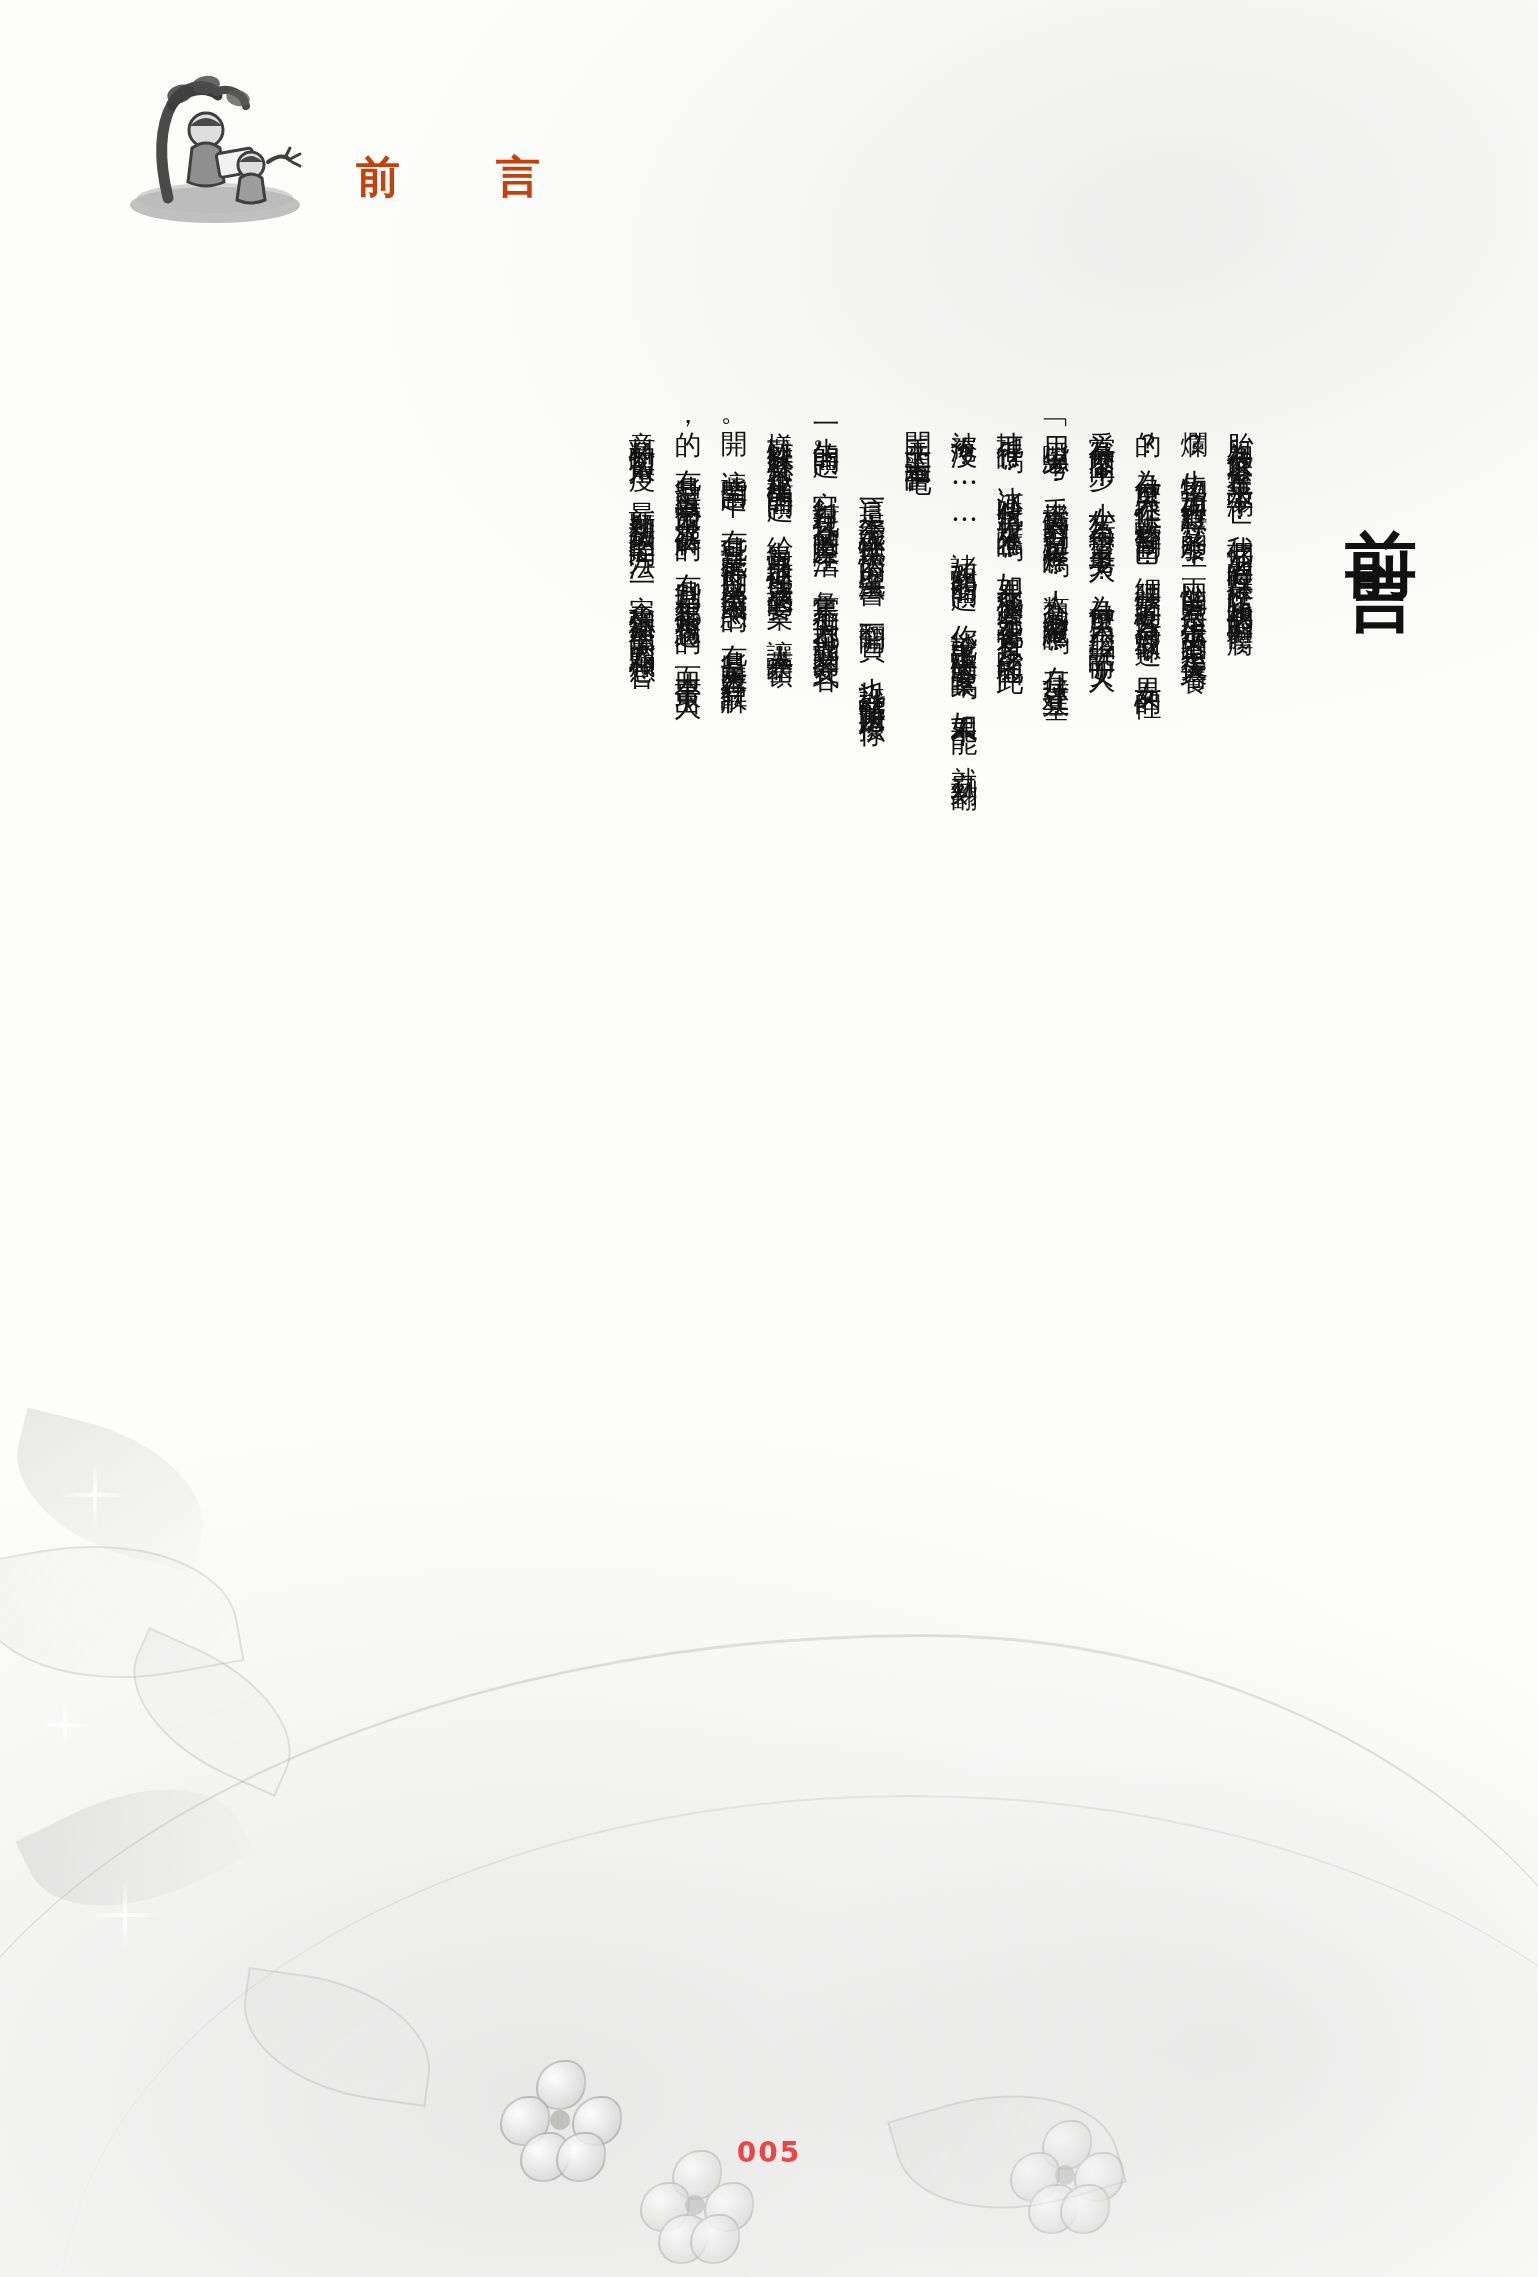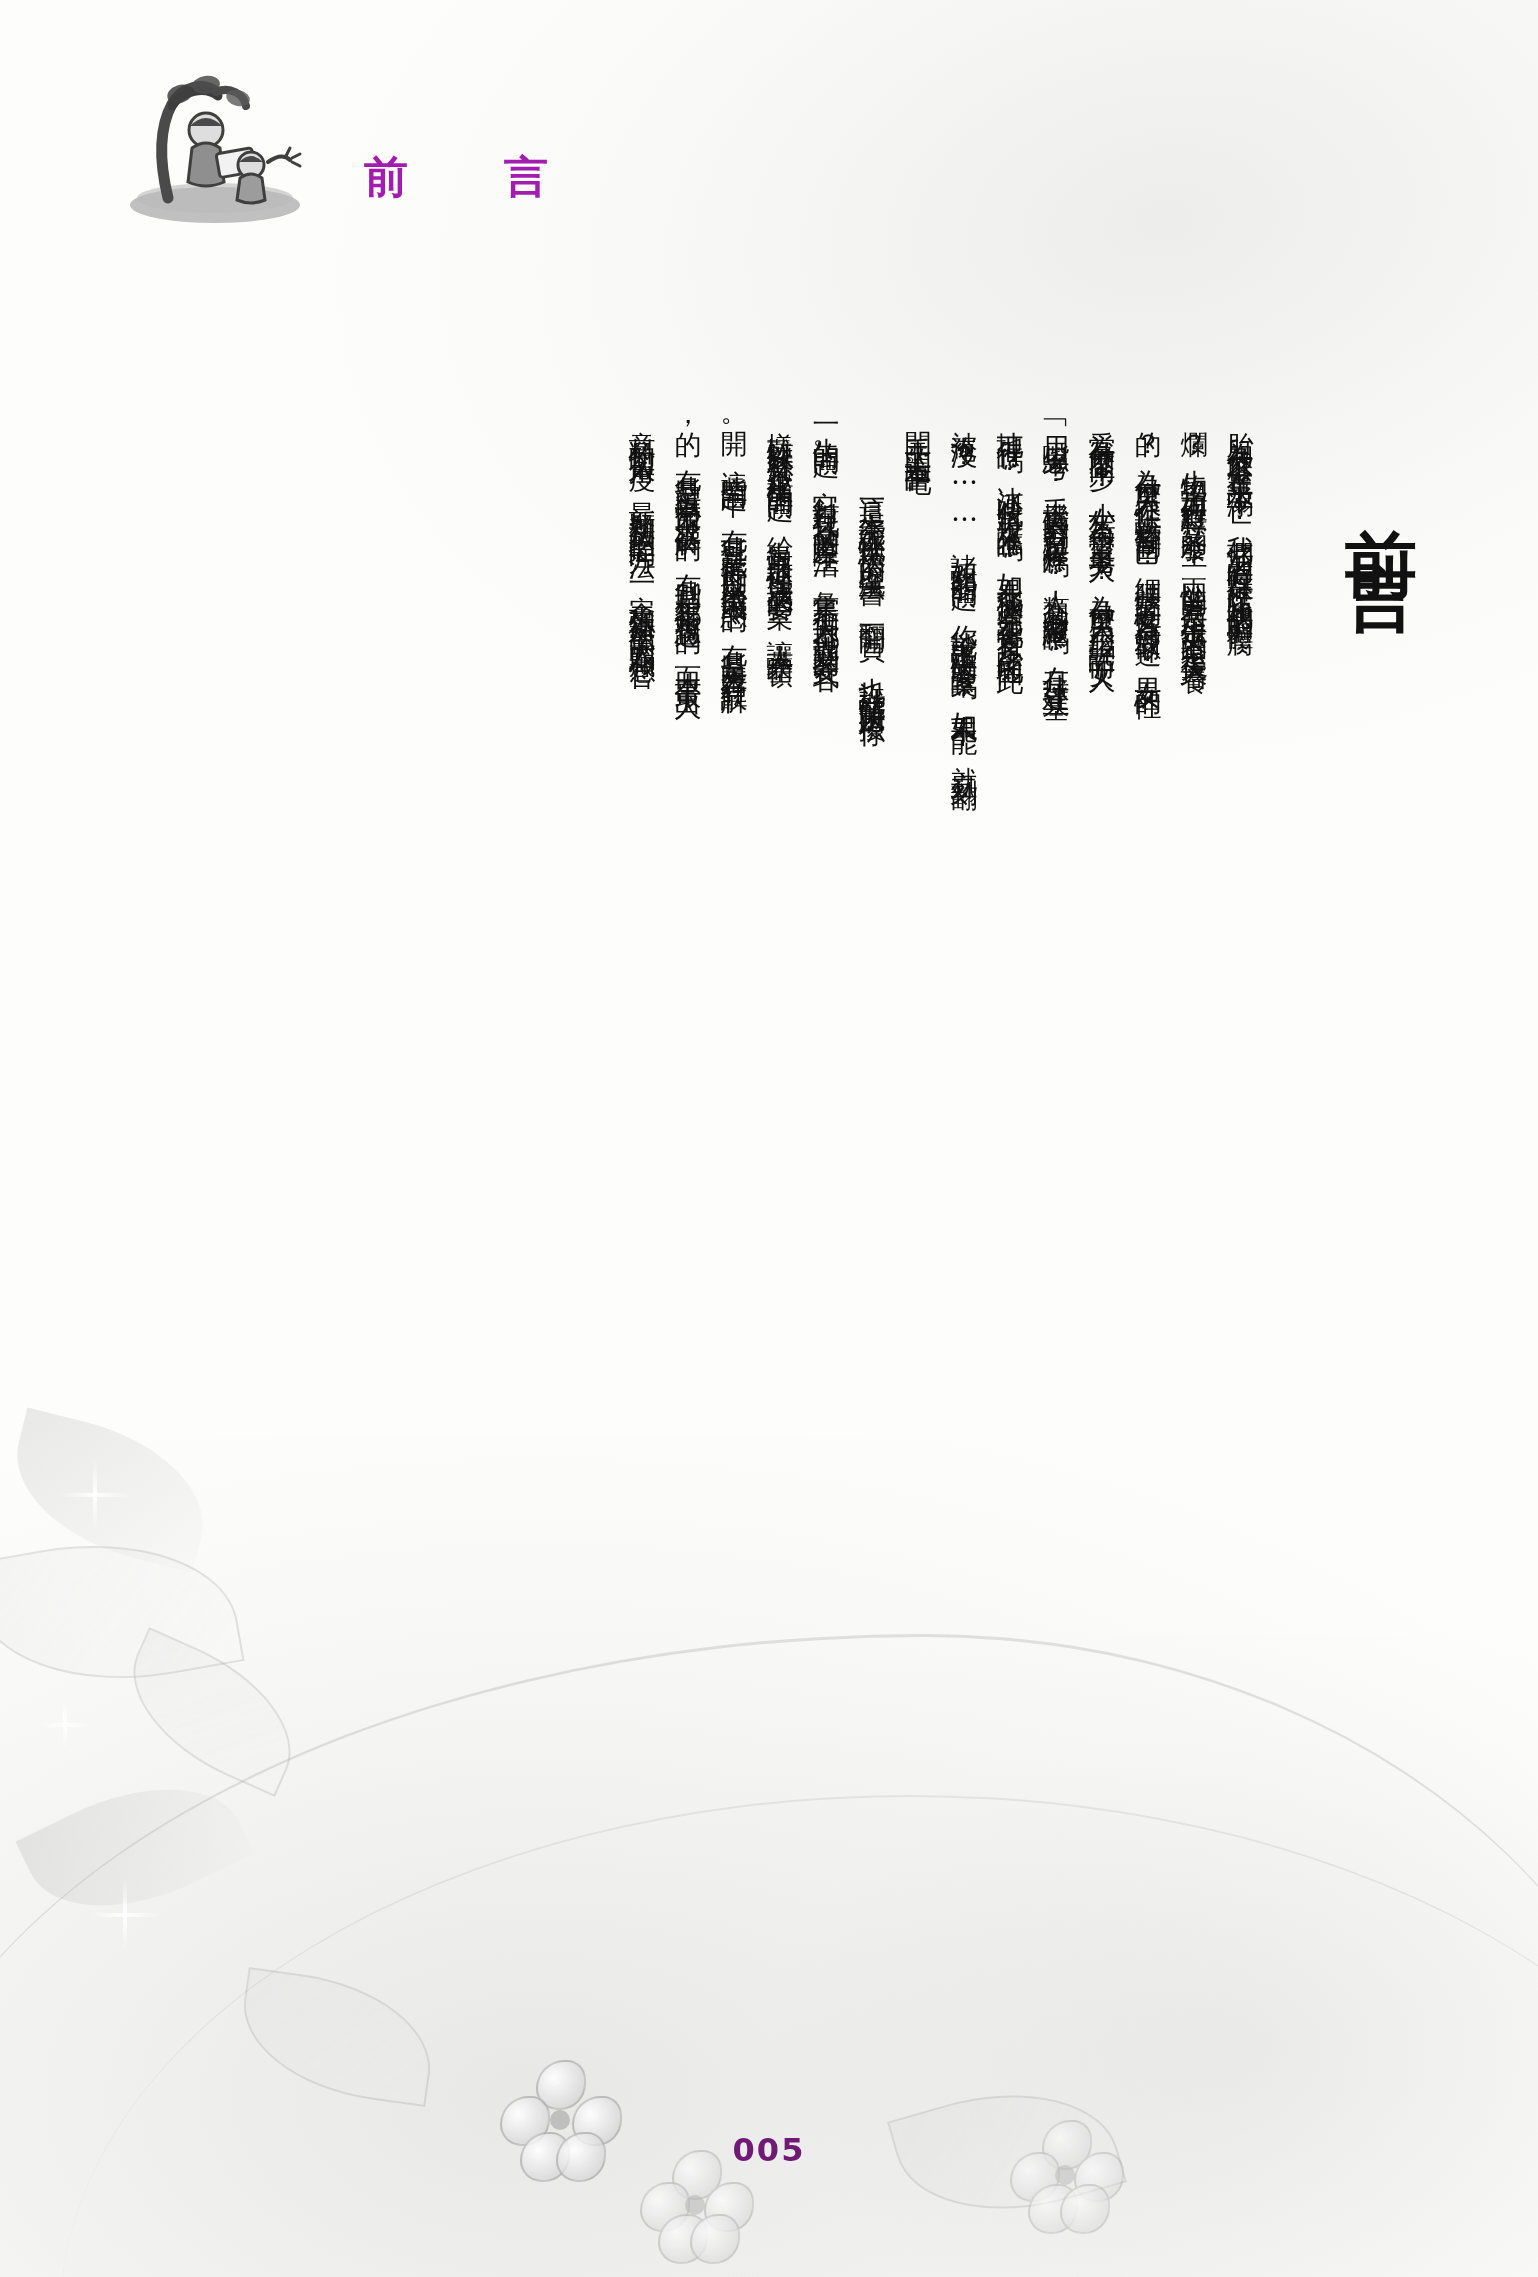--- a/index.html
+++ b/index.html
@@ -109,24 +109,23 @@
   .emblem {
     width: 190px;
     height: 155px;
     position: relative;
   }
   .emblem svg { display: block; }
   .header-title {
     font-size: 44px;
     letter-spacing: 26px;
     font-weight: 700;
-    color: #a21caf;
+    color: #c2410c;
     padding-bottom: 18px;
     font-family: "DejaVu Serif", "Liberation Serif", serif;
-    margin-left: 8px;
   }
 
   
   .body-area {
     position: absolute;
     top: 410px;
     left: 140px;
     right: 120px;
     height: 1440px;
     display: flex;
@@ -157,24 +156,24 @@
     margin-left: 34px;
     margin-top: 60px;
   }
 
   
   .page-number {
     position: absolute;
     bottom: 108px;
     left: 0; right: 0;
     text-align: center;
-    font-size: 32px;
+    font-size: 28px;
     letter-spacing: 2px;
     font-weight: 700;
-    color: #701a75;
+    color: #ef4444;
     font-family: "DejaVu Sans", sans-serif;
   }
 </style>
 </head>
 <body>
 
 <div id="page">
 
   <div class="bg-wash wash-top-right"></div>
   <div class="bg-wash wash-bottom"></div>

